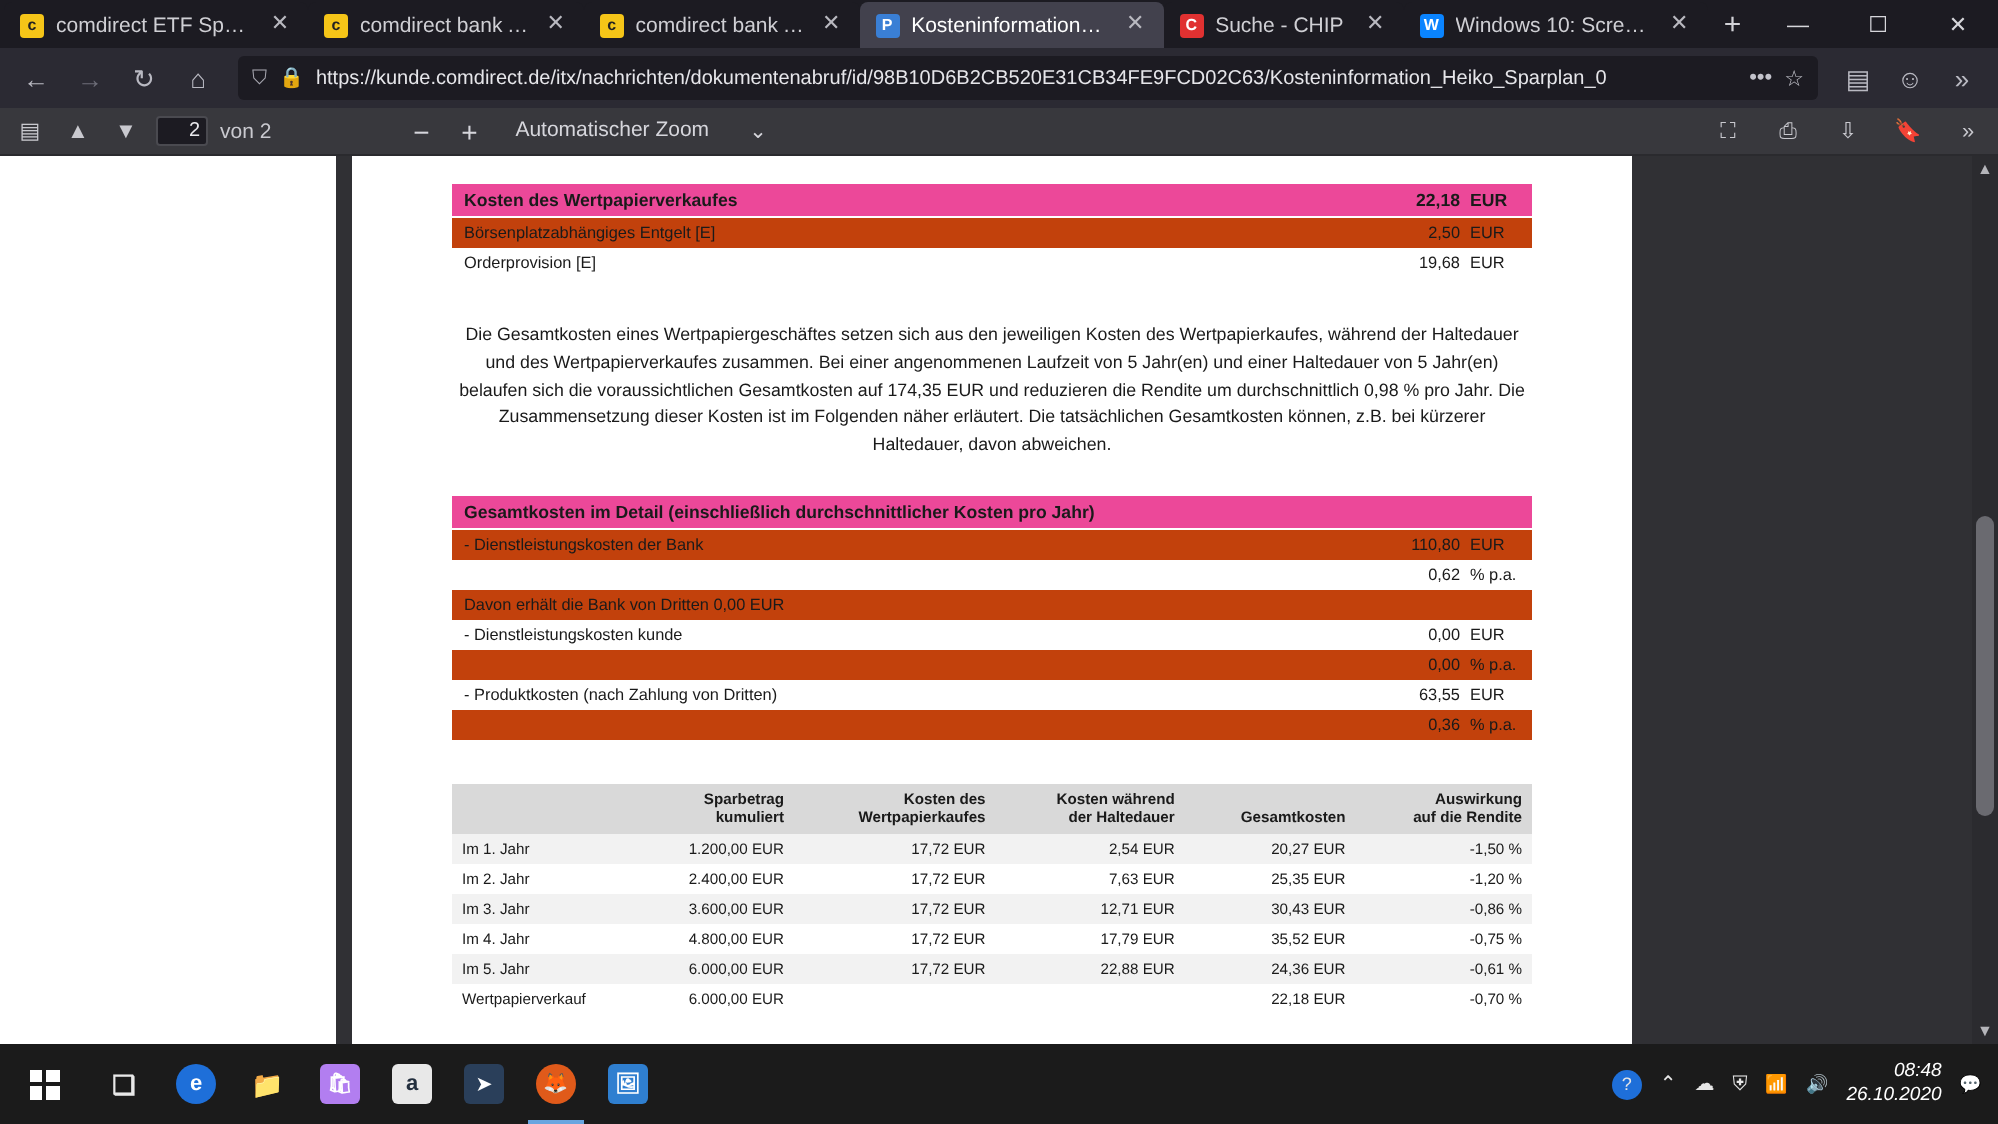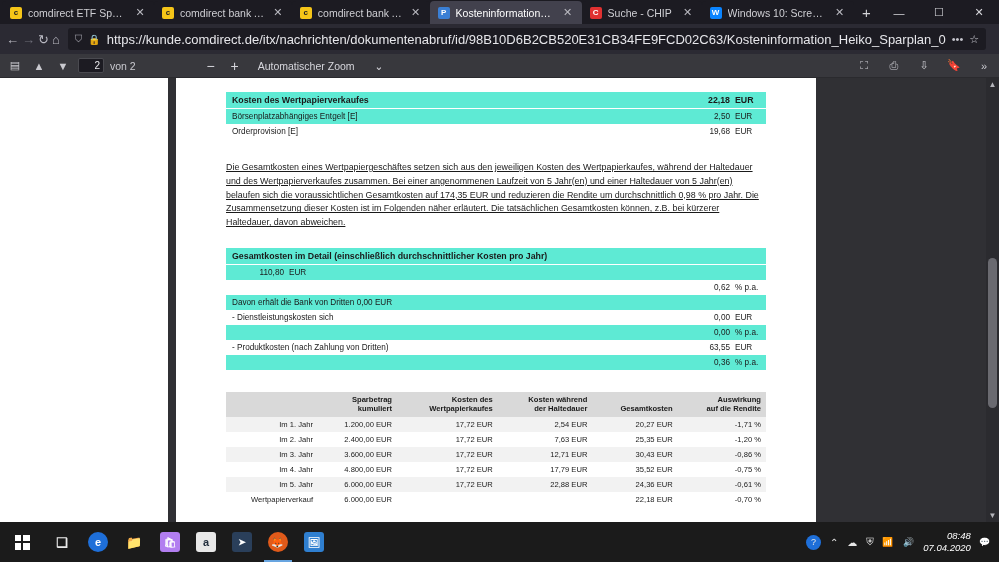--- a/index.html
+++ b/index.html
@@ -56,21 +56,21 @@
     color: #b9b9c2; font-size: 13px; border-radius: 3px;
   }
   .navbtn.dim { color: #6d6d78; }
   .urlbar {
     flex: 1; height: 22px; background: #1c1b22; border-radius: 3px;
     display: flex; align-items: center; gap: 6px; padding: 0 7px;
     margin: 0 5px;
   }
   .urlbar .u-icon { color: #a7a7b0; font-size: 10px; flex: none; }
   .urlbar .u-text {
-    color: #e6e6ea; font-size: 13px; white-space: nowrap;
+    color: #e6e6ea; font-size: 10px; white-space: nowrap;
     overflow: hidden; text-overflow: ellipsis; flex: 1;
   }
   .urlbar .u-right { color: #c3c3cb; font-size: 11px; flex: none; }
   .navright { display: flex; align-items: center; gap: 2px; }
 
   
   .pdftoolbar {
     height: 24px; background: #38383d; display: flex; align-items: center;
     padding: 0 6px; gap: 6px; border-bottom: 1px solid #2a2a2e;
   }
@@ -113,44 +113,44 @@
     font-size: 8px; text-align: center; line-height: 13px;
   }
 
   
   .doc {
     position: absolute; left: 0; top: 0; width: 640px; height: 444px;
     padding: 14px 50px 0 50px; color: #1a1a1a; font-size: 8.6px;
     font-family: "Liberation Sans", sans-serif;
   }
   .sect-head {
-    background: #5eead4; display: flex; align-items: center;
+    background: #ec4899; display: flex; align-items: center;
     font-weight: bold; font-size: 8.8px; padding: 3px 6px; margin-bottom: 1px;
   }
   .sect-head .t { flex: 1; }
   .sect-head .v { width: 52px; text-align: right; }
   .sect-head .c { width: 30px; text-align: left; padding-left: 5px; }
   .row { display: flex; padding: 3px 6px; font-size: 8.2px; }
   .row .t { flex: 1; }
   .row .v { width: 52px; text-align: right; }
   .row .c { width: 30px; text-align: left; padding-left: 5px; }
-  .row.alt { background: #5eead4; }
+  .row.alt { background: #c2410c; }
   .para {
-    margin: 22px 0 18px 0; font-size: 8.9px; line-height: 1.55; text-align: left; text-decoration: underline;
+    margin: 22px 0 18px 0; font-size: 8.9px; line-height: 1.55; text-align: center;
   }
 
   
   .tbl { width: 100%; border-collapse: collapse; margin-top: 22px; font-size: 7.6px; }
   .tbl thead th {
     background: #d9d9d9; font-weight: bold; vertical-align: bottom;
     padding: 3px 5px; text-align: right; line-height: 1.25;
   }
   .tbl thead th:first-child { text-align: left; width: 92px; }
   .tbl tbody td { padding: 3px 5px; text-align: right; }
-  .tbl tbody td:first-child { text-align: right; }
+  .tbl tbody td:first-child { text-align: left; }
   .tbl tbody tr:nth-child(odd) { background: #f2f2f2; }
 
   
   .taskbar {
     position: absolute; left: 0; bottom: 0; width: 999px; height: 40px;
     background: #1b1b1b; display: flex; align-items: center;
   }
   .tb-start {
     width: 44px; height: 40px; display: flex; align-items: center; justify-content: center;
   }
@@ -281,35 +281,36 @@
         </div>
 
         <div class="para">Die Gesamtkosten eines Wertpapiergeschäftes setzen sich aus den jeweiligen Kosten des Wertpapierkaufes, während der Haltedauer und des Wertpapierverkaufes zusammen. Bei einer angenommenen Laufzeit von 5 Jahr(en) und einer Haltedauer von 5 Jahr(en) belaufen sich die voraussichtlichen Gesamtkosten auf 174,35 EUR und reduzieren die Rendite um durchschnittlich 0,98 % pro Jahr. Die Zusammensetzung dieser Kosten ist im Folgenden näher erläutert. Die tatsächlichen Gesamtkosten können, z.B. bei kürzerer Haltedauer, davon abweichen.</div>
 
         <div class="sect-head">
           <span class="t">Gesamtkosten im Detail (einschließlich durchschnittlicher Kosten pro Jahr)</span>
           <span class="v"></span>
           <span class="c"></span>
         </div>
         <div class="row alt">
+          <span class="t">- Dienstleistungskosten der Bank</span>
           <span class="v">110,80</span>
           <span class="c">EUR</span>
         </div>
         <div class="row">
           <span class="t"></span>
           <span class="v">0,62</span>
           <span class="c">% p.a.</span>
         </div>
         <div class="row alt">
           <span class="t">Davon erhält die Bank von Dritten 0,00 EUR</span>
           <span class="v"></span>
           <span class="c"></span>
         </div>
         <div class="row">
-          <span class="t">- Dienstleistungskosten sich</span>
+          <span class="t">- Dienstleistungskosten kunde</span>
           <span class="v">0,00</span>
           <span class="c">EUR</span>
         </div>
         <div class="row alt">
           <span class="t"></span>
           <span class="v">0,00</span>
           <span class="c">% p.a.</span>
         </div>
         <div class="row">
           <span class="t">- Produktkosten (nach Zahlung von Dritten)</span>
@@ -333,21 +334,21 @@
               <th><span>Auswirkung<br>auf die Rendite</span></th>
             </tr>
           </thead>
           <tbody>
             <tr>
               <td>Im 1. Jahr</td>
               <td>1.200,00 EUR</td>
               <td>17,72 EUR</td>
               <td>2,54 EUR</td>
               <td>20,27 EUR</td>
-              <td>-1,71 %</td>
+              <td>-1,50 %</td>
             </tr>
             <tr>
               <td>Im 2. Jahr</td>
               <td>2.400,00 EUR</td>
               <td>17,72 EUR</td>
               <td>7,63 EUR</td>
               <td>25,35 EUR</td>
               <td>-1,20 %</td>
             </tr>
             <tr>
@@ -431,19 +432,19 @@
 
     <div class="tray">
       <span style="background:#1e6fd9;border-radius:50%;width:15px;height:15px;display:inline-flex;align-items:center;justify-content:center;font-size:9px">?</span>
       <span>⌃</span>
       <span>☁</span>
       <span>⛨</span>
       <span style="font-size:9px">📶</span>
       <span style="font-size:9px">🔊</span>
       <span class="clock">
         <span>08:48</span><br>
-        <span>07.04.2020</span>
+        <span>26.10.2020</span>
       </span>
       <span style="font-size:9px">💬</span>
     </div>
   </div>
 
 </div>
 
 </body></html>

